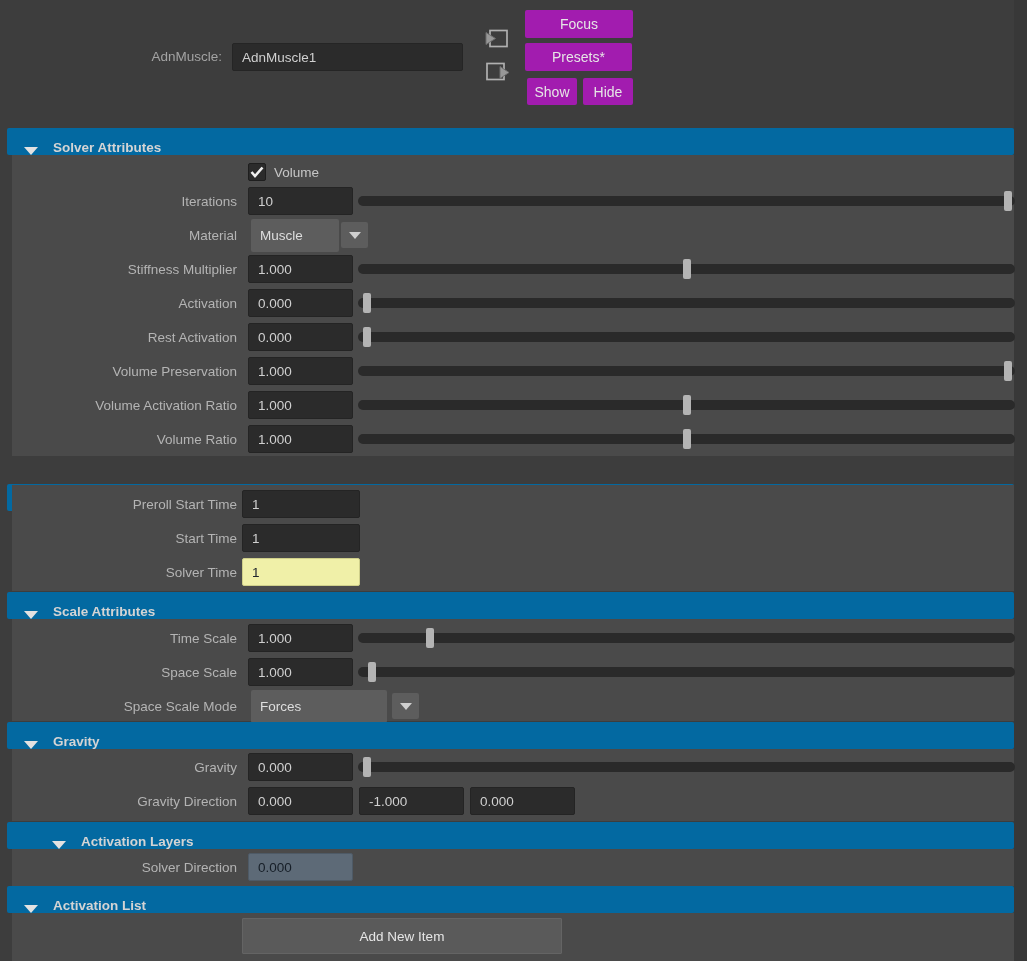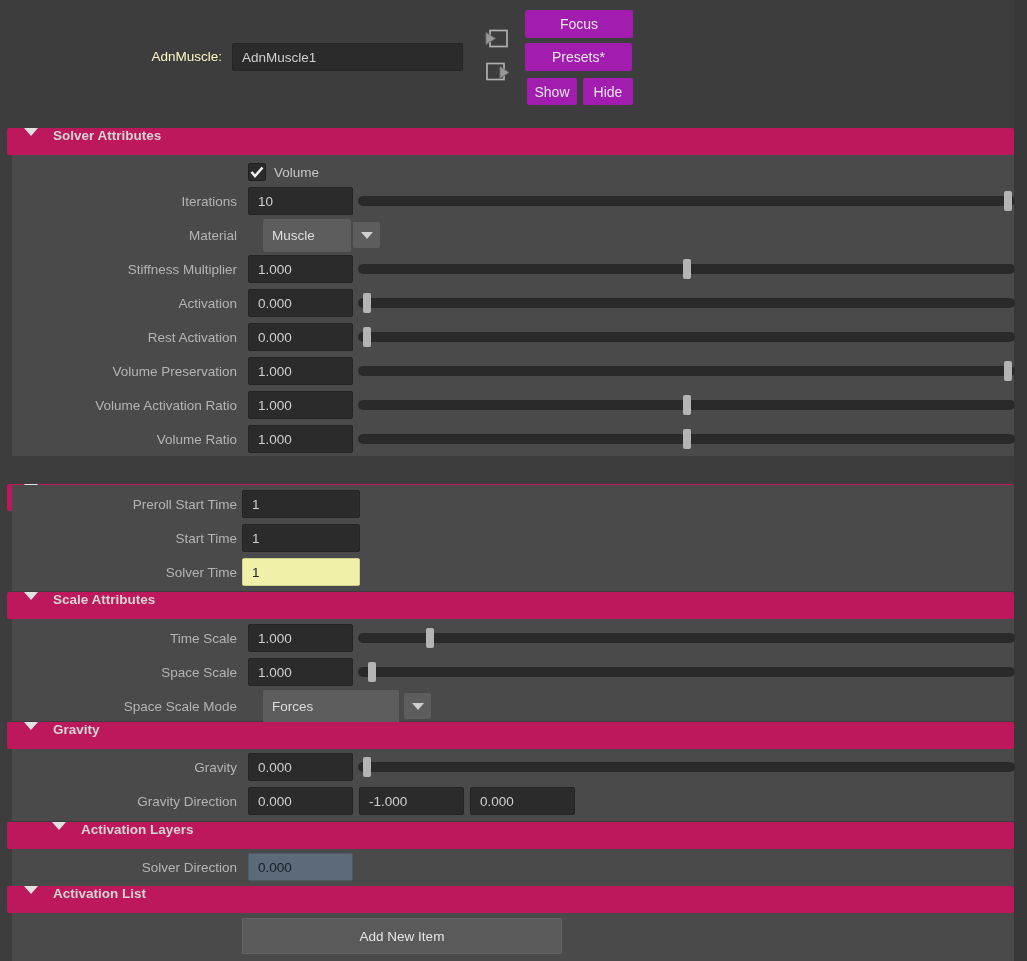--- a/index.html
+++ b/index.html
@@ -7,43 +7,43 @@
   body { font-family:"Liberation Sans", sans-serif; }
   .root {
     position:relative; width:1027px; height:961px;
     background:#3d3d3d; overflow:hidden;
     font-size:13.5px; color:#b8b8b8;
   }
   .right-strip { position:absolute; right:0; top:0; width:13px; height:961px; background:#383838; }
 
   
   .topbar { position:absolute; left:0; top:0; width:1014px; height:118px; }
-  .node-type-label { position:absolute; left:0; top:43px; width:222px; height:28px; line-height:28px; text-align:right; color:#fef9c3; }
+  .node-type-label { position:absolute; left:0; top:43px; width:222px; height:28px; line-height:28px; text-align:right; color:#a3a3a3; }
   .node-name-input {
     position:absolute; left:232px; top:43px; width:231px; height:28px;
     background:#2b2b2b; border:1px solid #252525; border-radius:2px;
     color:#d0d0d0; padding:0 9px; font-size:13.5px; font-family:inherit; outline:none;
   }
   .icon-btn { position:absolute; left:483px; width:28px; height:26px; background:none; border:none; cursor:pointer; padding:0; }
   .icon-in  { top:26px; }
   .icon-out { top:59px; }
   .btn {
     position:absolute; background:#a21caf; border:none; border-radius:2px;
     color:#e6e6e6; font-size:14px; font-family:inherit; cursor:pointer;
   }
   .btn-focus   { left:525px; top:10px;  width:108px; height:28px; }
   .btn-presets { left:525px; top:43px;  width:107px; height:28px; }
   .btn-show    { left:527px; top:78px;  width:50px;  height:27px; }
   .btn-hide    { left:583px; top:78px;  width:50px;  height:27px; }
 
   
   .sec-header {
     position:absolute; left:7px; width:1007px; height:27px;
-    background:#be185d; border-radius:2px;
-    display:flex; align-items:flex-start; cursor:pointer;
+    background:#0369a1; border-radius:2px;
+    display:flex; align-items:flex-end; cursor:pointer;
   }
   .tri-down {
     margin-left:17px; width:0; height:0;
     border-left:7px solid transparent; border-right:7px solid transparent;
     border-top:8px solid #e2e2e2;
   }
   .sec-title { margin-left:15px; font-weight:bold; color:#d4d4d4; }
   .sec-body { position:absolute; left:12px; width:1002px; background:#4a4a4a; }
 
   #sec1-h { top:128px; } #sec1-b { top:155px; height:301px; padding-top:5px; }
@@ -72,21 +72,21 @@
     background:#2b2b2b; border:1px solid #1e1e1e; border-radius:2px;
     display:flex; align-items:center; justify-content:center; cursor:pointer;
   }
   .check-label { margin-left:8px; color:#c6c6c6; }
 
   .slider { position:relative; margin-left:5px; width:657px; height:28px; flex:none; cursor:pointer; }
   .slider .track { position:absolute; left:0; right:0; top:9px; height:10px; background:#2a2a2a; border-radius:5px; }
   .slider .handle { position:absolute; top:4px; width:8px; height:20px; background:#b4b4b4; border-radius:2px; }
 
   .dd {
-    margin-left:26px; height:33px; flex:none;
+    margin-left:14px; height:33px; flex:none;
     background:#5d5d5d; border-radius:2px; color:#dedede;
     display:flex; align-items:center; padding-left:9px; cursor:pointer;
   }
   .dd-material { width:88px; }
   .dd-mode { width:136px; }
   .dd-arrow {
     width:27px; height:26px; flex:none; background:#5d5d5d; border:none; border-radius:2px;
     display:flex; align-items:center; justify-content:center; cursor:pointer;
   }
   .dd-arrow-sm { margin-left:2px; }

